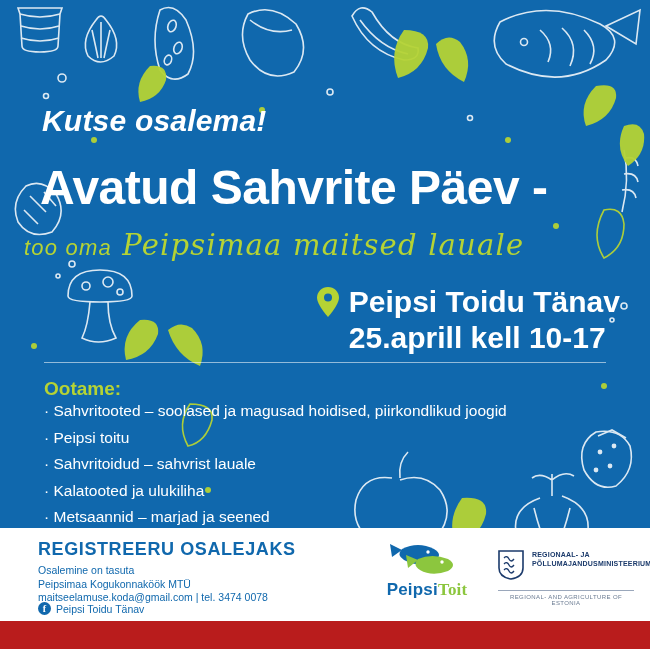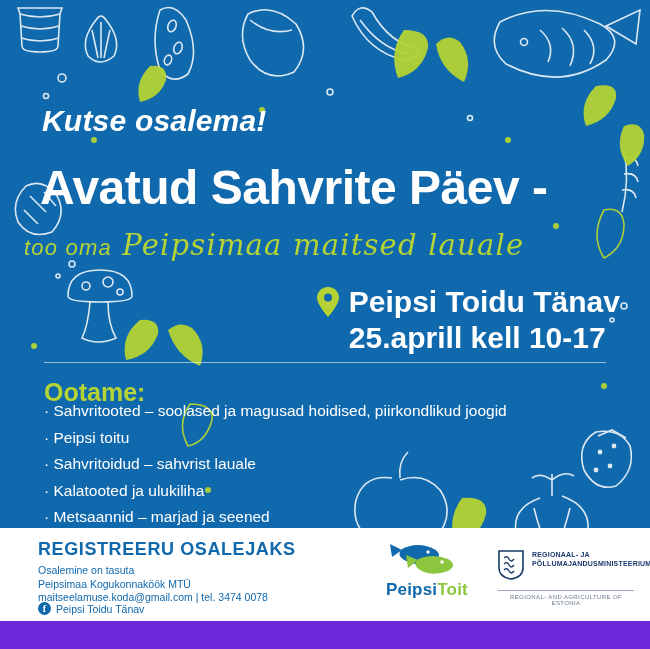--- a/index.html
+++ b/index.html
@@ -6,21 +6,21 @@
     margin: 0;
     padding: 0;
     background: #ffffff;
   }
   #poster {
     position: relative;
     width: 650px;
     height: 649px;
     overflow: hidden;
     font-family: "Liberation Sans", sans-serif;
-    background: #6d28d9;
+    background: #b91c1c;
   }
   .bg-blue {
     position: absolute;
     left: 0; top: 0;
     width: 650px;
     height: 556px;
     background: #1068ad;
     overflow: hidden;
   }
   .doodles {
@@ -110,21 +110,21 @@
     top: 362px;
     width: 562px;
     height: 1px;
     background: rgba(255,255,255,0.55);
   }
 
   .expect-title {
     position: absolute;
     left: 44px;
     top: 378px;
-    font-size: 25px;
+    font-size: 19px;
     font-weight: bold;
     color: #b5d334;
   }
   .expect-list {
     position: absolute;
     left: 44px;
     top: 402px;
     list-style: none;
     margin: 0;
     padding: 0;
@@ -200,20 +200,21 @@
   }
   .logo-pt .name {
     font-size: 17px;
     font-weight: bold;
     color: #1068ad;
     margin-top: 1px;
     letter-spacing: 0.2px;
   }
   .logo-pt .name .green {
     color: #8cc63e;
+    font-family: Liberation Serif, serif;
   }
 
   .logo-min {
     position: absolute;
     left: 498px;
     top: 22px;
     display: flex;
     align-items: flex-start;
     gap: 8px;
   }

